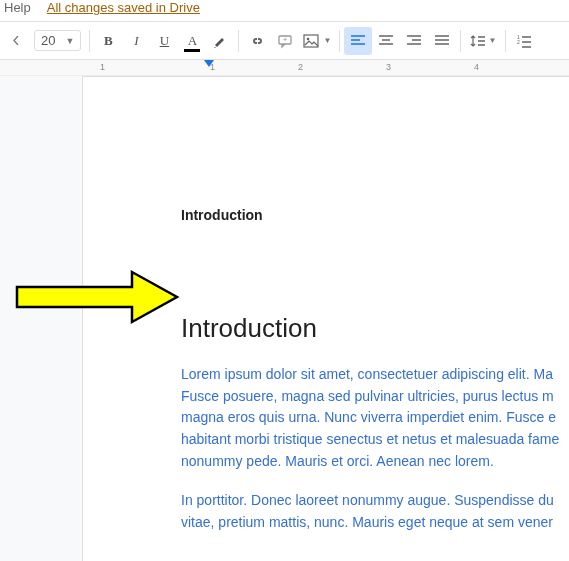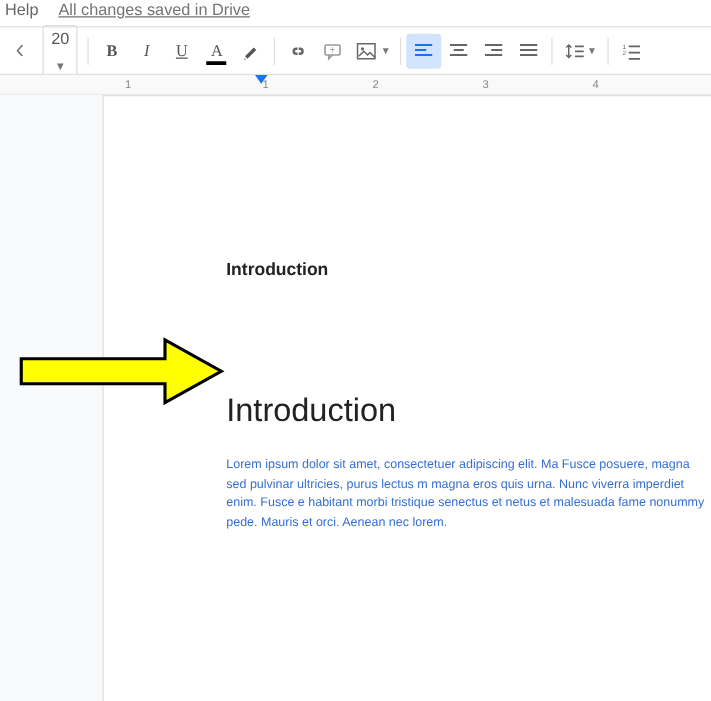--- a/index.html
+++ b/index.html
@@ -14,21 +14,21 @@
   .menubar {
     height: 22px;
     padding: 0 0 4px 0;
     font-size: 13px;
     color: #666;
     display: flex;
     gap: 16px;
     border-bottom: 1px solid #e0e0e0;
   }
   .menubar .help { margin-left: 4px; }
-  .menubar .saved { text-decoration: underline; color: #737373; }
+  .menubar .saved { text-decoration: underline; color: #a16207; }
   .toolbar {
     height: 38px;
     display: flex;
     align-items: center;
     gap: 0;
     padding: 0 2px;
     border-bottom: 1px solid #e0e0e0;
     font-size: 13px;
     color: #555;
   }
@@ -41,21 +41,20 @@
     color: #555;
   }
   .tool-btn.active { background: #d2e3fc; color:#1a73e8; }
   .font-size-box {
     display: flex; align-items: center;
     border: 1px solid #ddd;
     border-radius: 3px;
     padding: 2px 6px;
     gap: 10px;
     margin: 0 4px;
-    flex-direction: column;
   }
   .font-size-box .dd { font-size: 9px; color:#777; }
   .ruler {
     height: 16px;
     background: #f9f9f9;
     position: relative;
     font-size: 9px;
     color: #888;
     border-bottom: 1px solid #eee;
     overflow:hidden;
@@ -74,21 +73,21 @@
     border-right: none;
     border-bottom: none;
     flex: 1;
     padding: 130px 0 16px 98px;
     position: relative;
     font-size: 14px;
     color: #222;
   }
   .toc-item { font-weight: bold; font-size: 14px; margin-bottom: 10px; font-family: Arial, sans-serif;}
   .doc-h1 { font-size: 26px; font-weight: 400; color: #222; margin: 90px 0 20px 0; }
-  .doc-p { color: #3670d0; font-size: 10px; line-height: 1.55; margin-bottom: 18px; max-width: 400px;}
+  .doc-p { color: #3670d0; font-size: 14px; line-height: 1.55; margin-bottom: 18px; max-width: 400px;}
   .arrow {
     position: absolute;
     left: 12px;
     top: 257px;
     pointer-events: none;
   }
   svg { display:block; }
   .txt-color-bar { position:absolute; bottom:3px; left:6px; right:6px; height:3px; background:#000; }
   .img-dd { width:36px; justify-content:center; gap:2px;}
   .img-dd .dd, .spacing .dd { font-size:8px; color:#777; margin-left:2px;}
@@ -195,20 +194,21 @@
   <span class="mark" style="left:474px">4</span>
   <div class="indent"></div>
 </div>
 
 <div class="workspace">
   <div class="gutter"></div>
   <div class="page">
     <div class="toc-item">Introduction</div>
     <h1 class="doc-h1">Introduction</h1>
     <p class="doc-p">Lorem ipsum dolor sit amet, consectetuer adipiscing elit. Ma Fusce posuere, magna sed pulvinar ultricies, purus lectus m magna eros quis urna. Nunc viverra imperdiet enim. Fusce e habitant morbi tristique senectus et netus et malesuada fame nonummy pede. Mauris et orci. Aenean nec lorem.</p>
+    <p class="doc-p">In porttitor. Donec laoreet nonummy augue. Suspendisse du vitae, pretium mattis, nunc. Mauris eget neque at sem vener</p>
   </div>
 </div>
 
 <div class="arrow">
   <svg width="170" height="80">
     <path d="M5 30 L120 30 L120 15 L165 40 L120 65 L120 50 L5 50 Z" fill="#ffff00" stroke="#000" stroke-width="2.5"></path>
   </svg>
 </div>
 
 </body></html>

